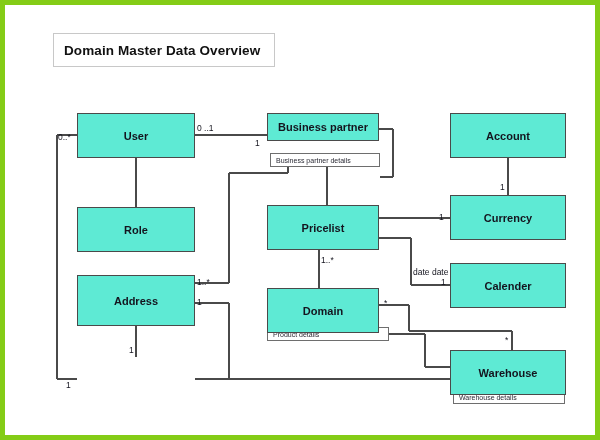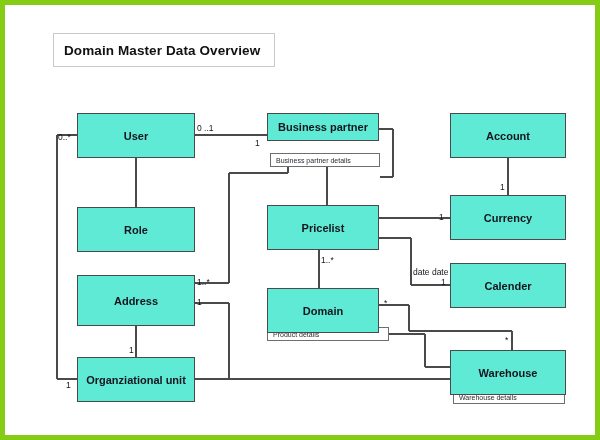--- a/index.html
+++ b/index.html
@@ -155,23 +155,20 @@
   </div>
 
   <div class="entity" style="left:72px;  top:108px; width:118px; height:45px;">
     <span class="entity-label">User</span>
   </div>
   <div class="entity" style="left:72px;  top:202px; width:118px; height:45px;">
     <span class="entity-label">Role</span>
   </div>
   <div class="entity" style="left:72px;  top:270px; width:118px; height:51px;">
     <span class="entity-label">Address</span>
-  </div>
-  <div class="entity" style="left:72px;  top:352px; width:118px; height:45px;">
-    <span class="entity-label">Organziational unit</span>
   </div>
   <div class="entity" style="left:262px; top:108px; width:112px; height:28px;">
     <span class="entity-label">Business partner</span>
   </div>
   <div class="entity" style="left:262px; top:200px; width:112px; height:45px;align-items:center;">
     <span class="entity-label">Pricelist</span>
   </div>
   <div class="entity" style="left:262px; top:283px; width:112px; height:45px;">
     <span class="entity-label">Domain</span>
   </div>

